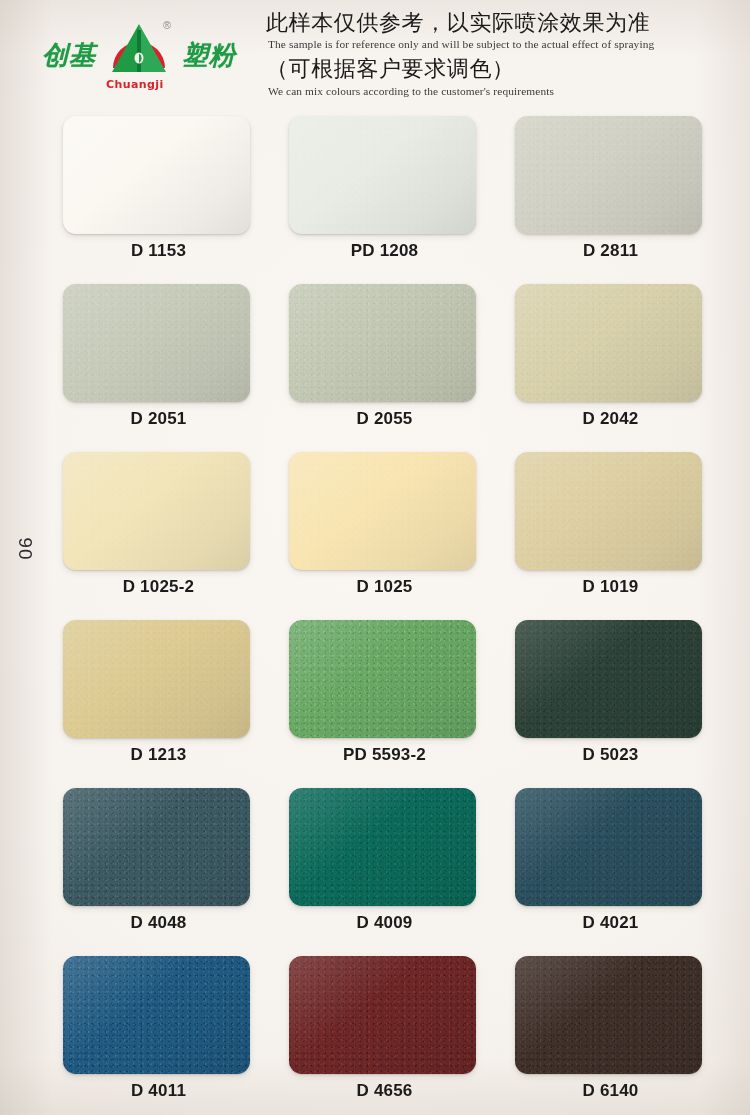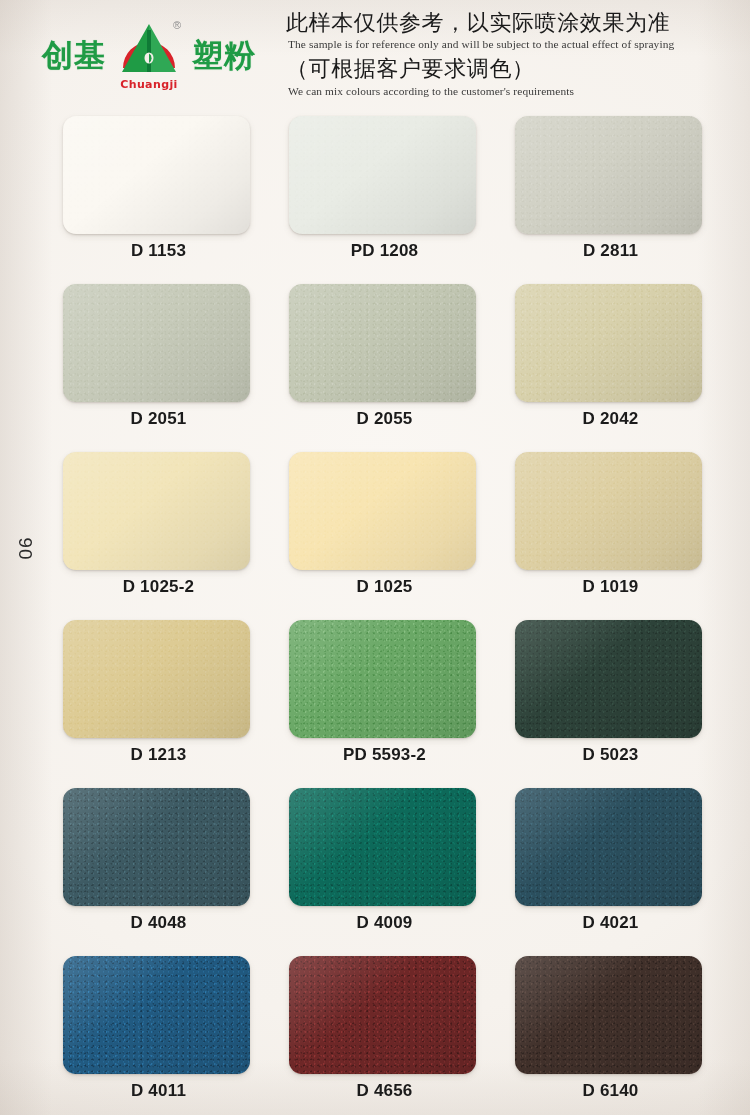--- a/index.html
+++ b/index.html
@@ -47,47 +47,47 @@
 
   .brand {
     display: flex;
     align-items: center;
     gap: 10px;
     margin-left: 42px;
     margin-top: 2px;
   }
   .brand-cn {
     font-family: "DejaVu Sans", sans-serif;
-    font-size: 31px;
+    font-size: 26px;
     font-weight: 700;
     color: #1f9b45;
     letter-spacing: 1px;
     line-height: 1;
     text-shadow: 0 0 1px rgba(31,155,69,.5);
+    font-style: italic;
   }
   .logo-mark {
     position: relative;
     width: 66px;
     height: 70px;
     flex: none;
   }
   .logo-mark .reg {
     position: absolute;
     right: 1px;
     top: 0px;
     font-size: 11px;
     color: #8e8e8e;
     line-height: 1;
   }
   .logo-mark .wordmark {
     position: absolute;
     left: 0;
     right: 0;
     bottom: 0px;
-    text-align: center;
     font-family: "DejaVu Sans", sans-serif;
     font-size: 11px;
     font-weight: 700;
     color: #d8232a;
     letter-spacing: .4px;
     line-height: 1;
   }
 
   .notice {
     margin-left: 30px;

